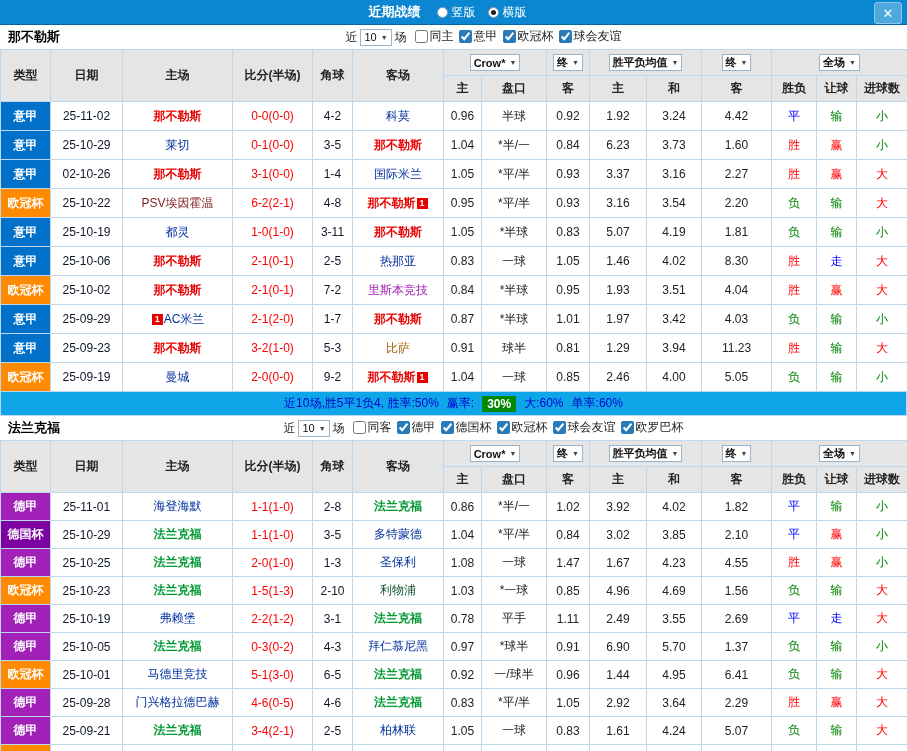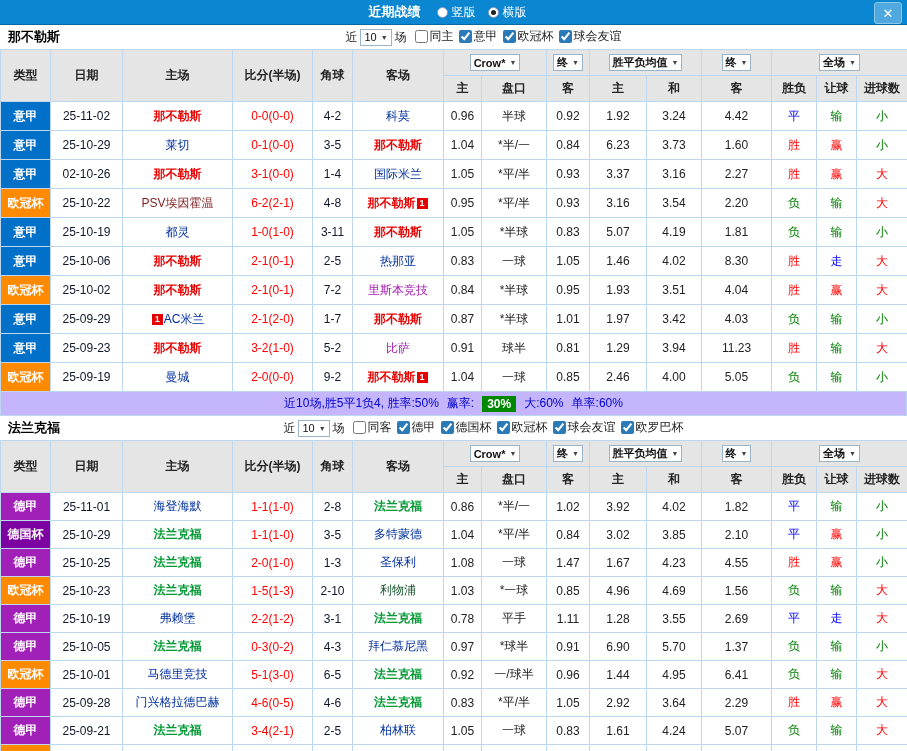--- a/index.html
+++ b/index.html
@@ -45,21 +45,21 @@
   .date-cell,.corner-cell{color:#0f172a;}
   .score-cell{color:#f00;cursor:pointer;}
   .odds-cell{color:#222;}
   .team-link{cursor:pointer;}
   .rank-badge{
     display:inline-block;min-width:11px;height:11px;line-height:11px;background:#e60000;
     color:#fff;font-size:9px;font-weight:bold;vertical-align:1px;margin:0 1px;
   }
   
   .summary{
-    height:24px;background:#c4b5fd;display:flex;align-items:center;justify-content:center;
+    height:24px;background:#0ea5e9;display:flex;align-items:center;justify-content:center;
     font-size:12px;color:#0000cc;gap:8px;border:1px solid #bdd8ee;border-top:none;box-sizing:border-box;
   }
   .badge-green{background:#008800;color:#fff;padding:1px 5px;font-weight:bold;}
 </style>
 </head>
 <body>
 
 <div class="titlebar">
   <span class="title">近期战绩</span>
   <label class="radio-opt">
@@ -293,22 +293,22 @@
           <td class="odds-cell">4.03</td>
           <td class="result-cell" style="color: rgb(0, 128, 0);">负</td>
           <td class="result-cell" style="color: rgb(0, 128, 0);">输</td>
           <td class="result-cell" style="color: rgb(0, 128, 0);">小</td>
         </tr>
         <tr class="row">
           <td class="type-cell" style="background: rgb(0, 112, 200);">意甲</td>
           <td class="date-cell">25-09-23</td>
           <td class="team-cell"><span class="team-link" style="color: rgb(230, 0, 0); font-weight: bold;">那不勒斯</span></td>
           <td class="score-cell">3-2(1-0)</td>
-          <td class="corner-cell">5-2</td>
-          <td class="team-cell"><span class="team-link" style="color: #a21caf;">比萨</span></td>
+          <td class="corner-cell">5-3</td>
+          <td class="team-cell"><span class="team-link" style="color: #a16207;">比萨</span></td>
           <td class="odds-cell">0.91</td>
           <td class="odds-cell">球半</td>
           <td class="odds-cell">0.81</td>
           <td class="odds-cell">1.29</td>
           <td class="odds-cell">3.94</td>
           <td class="odds-cell">11.23</td>
           <td class="result-cell" style="color: rgb(255, 0, 0);">胜</td>
           <td class="result-cell" style="color: rgb(0, 128, 0);">输</td>
           <td class="result-cell" style="color: rgb(255, 0, 0);">大</td>
         </tr>
@@ -496,21 +496,21 @@
         <tr class="row">
           <td class="type-cell" style="background: rgb(160, 32, 184);">德甲</td>
           <td class="date-cell">25-10-19</td>
           <td class="team-cell"><span class="team-link" style="color: rgb(0, 48, 156);">弗赖堡</span></td>
           <td class="score-cell">2-2(1-2)</td>
           <td class="corner-cell">3-1</td>
           <td class="team-cell"><span class="team-link" style="color: rgb(0, 153, 51); font-weight: bold;">法兰克福</span></td>
           <td class="odds-cell">0.78</td>
           <td class="odds-cell">平手</td>
           <td class="odds-cell">1.11</td>
-          <td class="odds-cell">1.28</td>
+          <td class="odds-cell">2.49</td>
           <td class="odds-cell">3.55</td>
           <td class="odds-cell">2.69</td>
           <td class="result-cell" style="color: rgb(0, 0, 255);">平</td>
           <td class="result-cell" style="color: rgb(0, 0, 255);">走</td>
           <td class="result-cell" style="color: rgb(255, 0, 0);">大</td>
         </tr>
         <tr class="row">
           <td class="type-cell" style="background: rgb(160, 32, 184);">德甲</td>
           <td class="date-cell">25-10-05</td>
           <td class="team-cell"><span class="team-link" style="color: rgb(0, 153, 51); font-weight: bold;">法兰克福</span></td>

